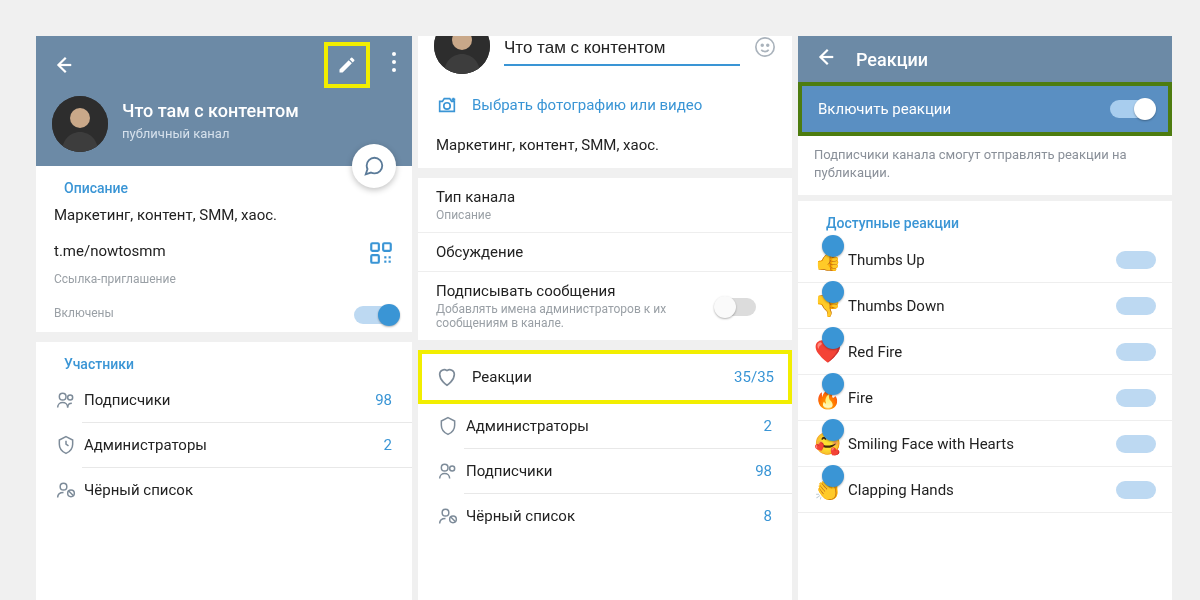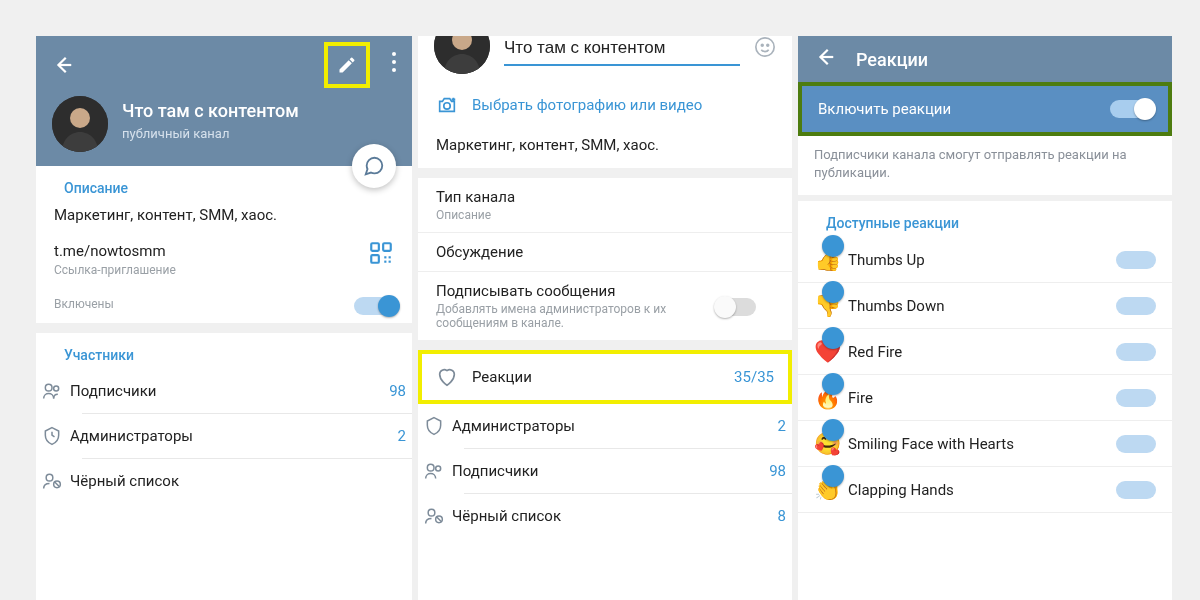--- a/index.html
+++ b/index.html
@@ -48,30 +48,30 @@
   .fab {
     position: absolute; right: 16px; top: 108px; width: 44px; height: 44px; border-radius: 50%;
     background: #fff; box-shadow: 0 2px 6px rgba(0,0,0,.25); display:flex;align-items:center;justify-content:center;color:#5b7b99;
   }
 
   .section { background:#fff; }
   .sec-title { color:#3a95d5; font-size:14px; font-weight:500; padding: 14px 28px 6px; }
   .desc-body { padding: 4px 18px 10px; color:#222; font-size:15px; }
   .link-row { padding: 8px 18px 8px; position:relative; }
   .link-url { color:#222; font-size:15px; }
-  .link-sub { color:#9aa0a6; font-size:12px; margin-top:3px; }
+  .link-sub { color:#9aa0a6; font-size:12px; margin-top:12px; }
   .qr { position:absolute; right:18px; top:6px; color:#3a95d5; }
 
   .notif-row { padding: 10px 18px 12px; position:relative; }
   .notif-title { color:#222; font-size:15px; }
   .notif-sub { color:#9aa0a6; font-size:12px; margin-top:2px; }
 
   .divider { height:10px; background:#f0f0f0; }
 
-  .member-row { display:flex; align-items:center; padding: 12px 6px; font-size:15px; color:#222; }
+  .member-row { display:flex; align-items:center; padding: 12px 20px; font-size:15px; color:#222; }
   .member-row .ico { width:28px; display:inline-flex; color:#7d8b99;}
   .member-row .lab { flex:1; }
   .member-row .val { color:#3a95d5; }
   .divline { height:1px; background:#e8e8e8; margin-left:46px; }
 
   
   .toggle { position:absolute; right:18px; top:12px; width:40px; height:18px; border-radius:10px; background:#bdd9f2; }
   .toggle.on .knob { left:24px; background:#3a95d5; }
   .toggle .knob { position:absolute; top:-2px; left:-2px; width:22px; height:22px; border-radius:50%; background:#bbb; box-shadow:0 1px 2px rgba(0,0,0,.3);}
   .toggle.off { background:#dcdcdc;}

